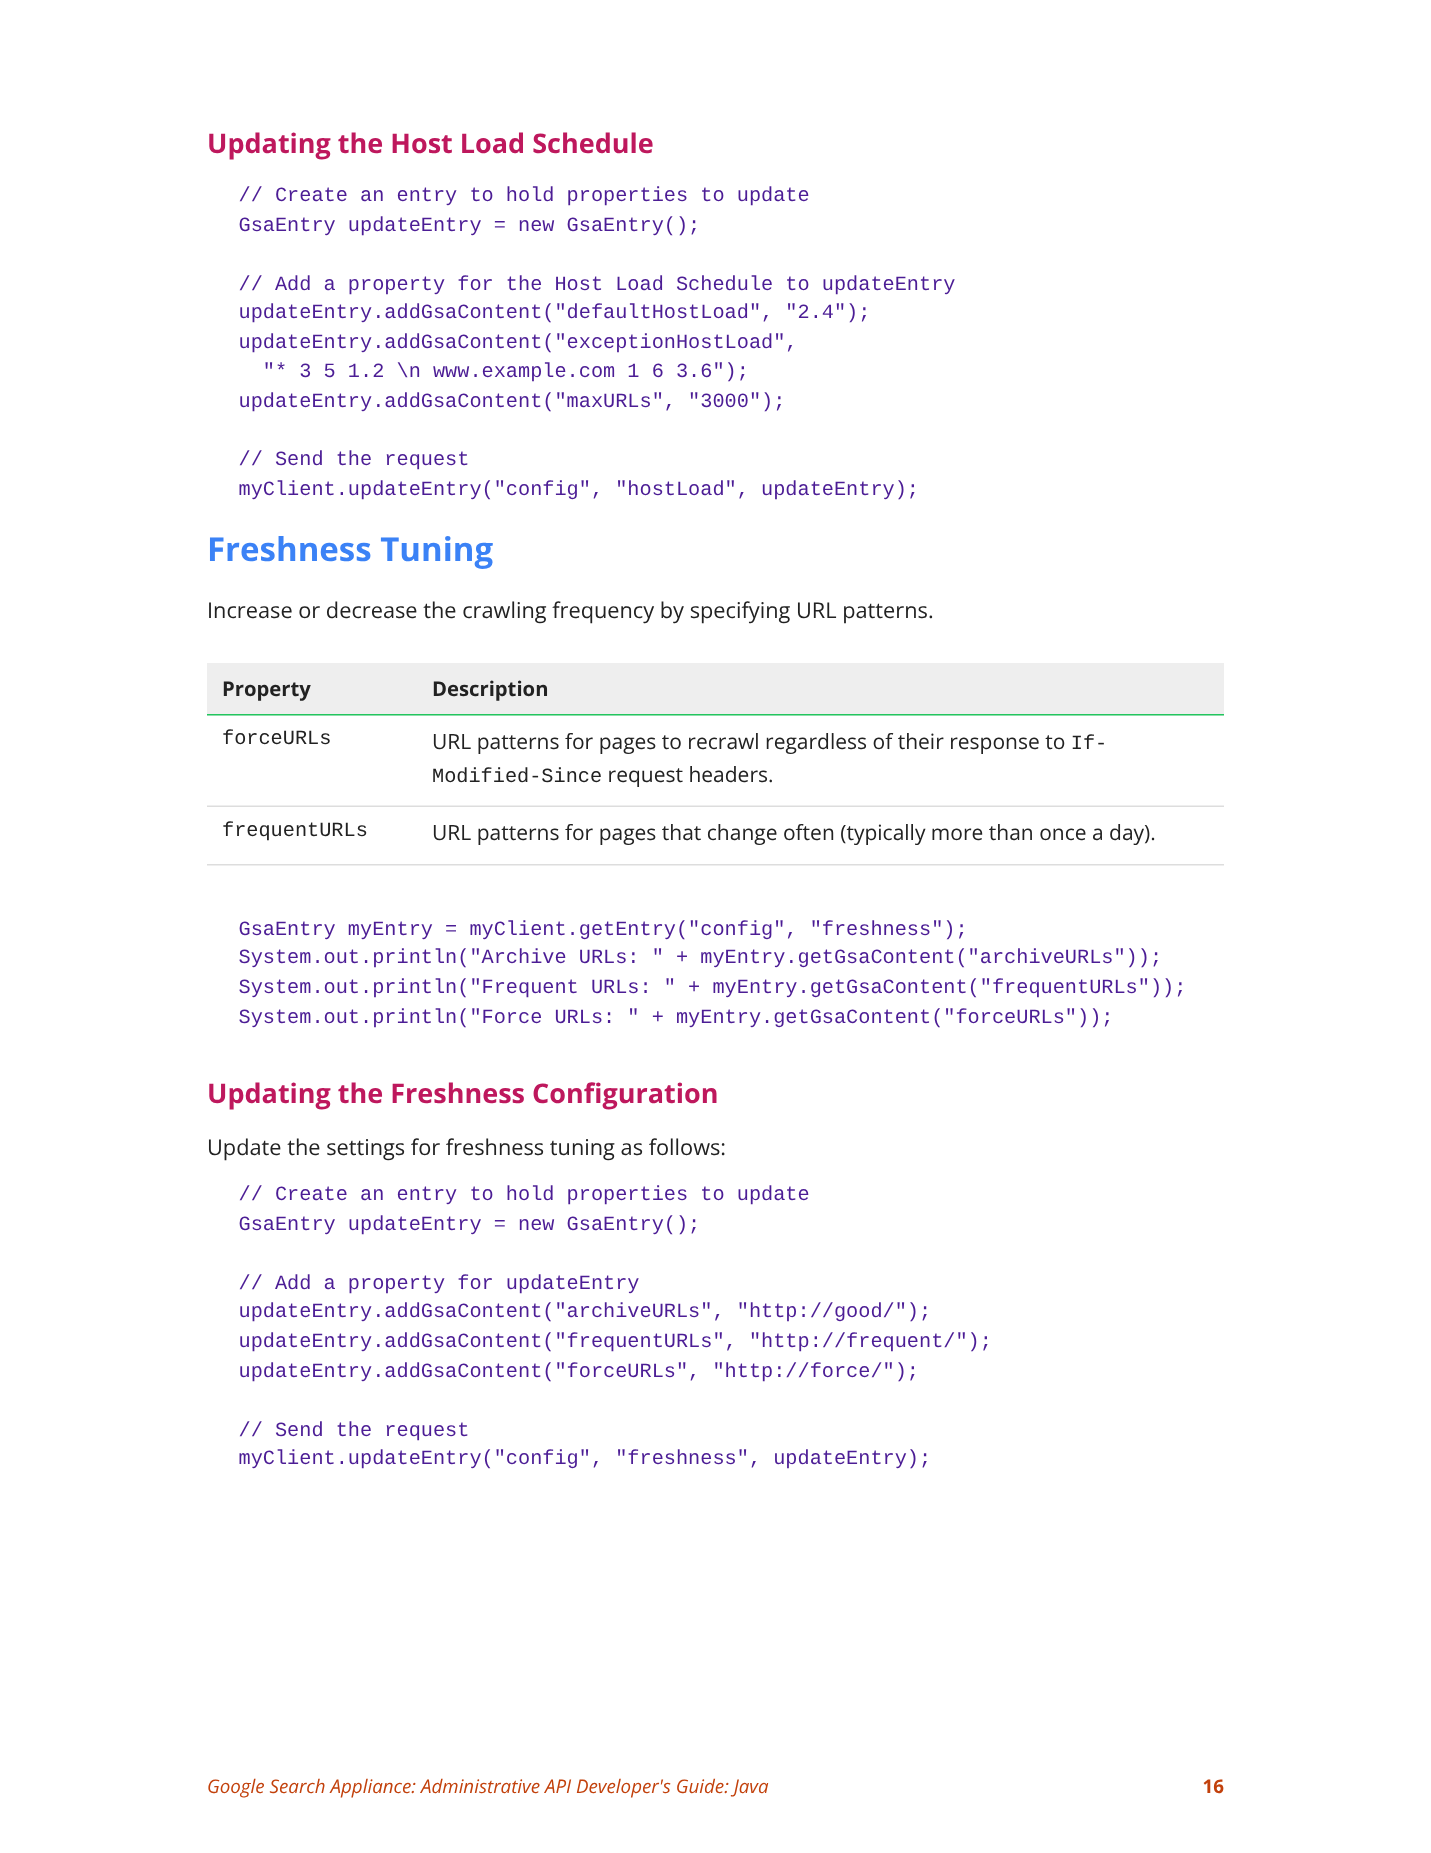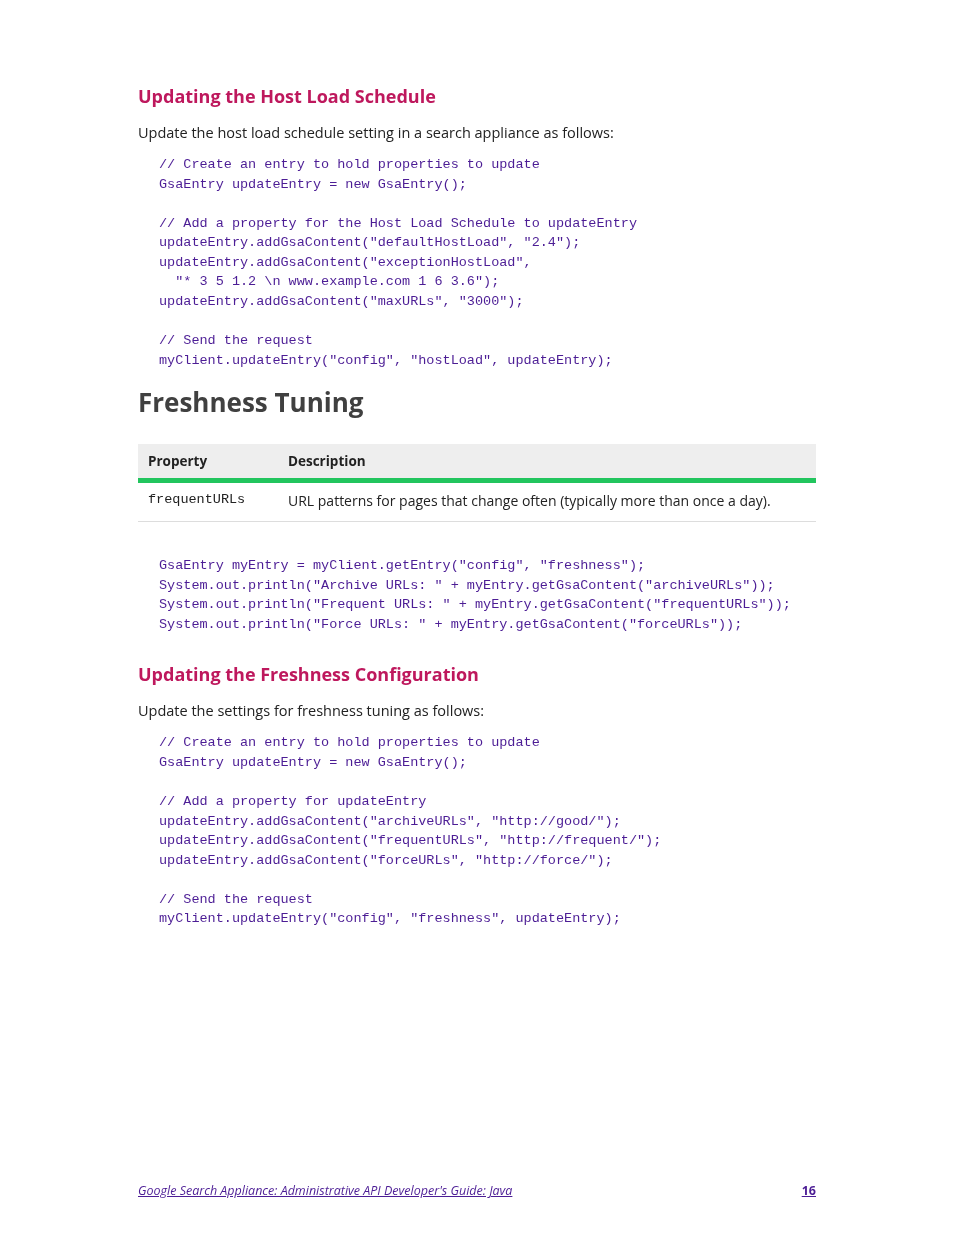--- a/index.html
+++ b/index.html
@@ -14,22 +14,22 @@
     .page {
       padding: 84px 138px 0 138px;
     }
     h3.section {
       color: #be185d;
       font-size: 18px;
       font-weight: 700;
       margin-bottom: 14px;
     }
     h2.section-main {
-      color: #404040;
-      font-size: 26px;
+      color: #3b82f6;
+      font-size: 22px;
       font-weight: 700;
       margin-bottom: 16px;
     }
     p.body {
       font-size: 14.5px;
       line-height: 1.45;
       margin-bottom: 12px;
       color: #222;
     }
     pre.code {
@@ -45,21 +45,21 @@
       border-collapse: collapse;
       margin-top: 24px;
       margin-bottom: 34px;
       font-size: 14px;
     }
     table.props th {
       background: #eeeeee;
       text-align: left;
       font-weight: 700;
       padding: 8px 10px;
-      border-bottom: 5px solid #22c55e;
+      border-bottom: 1px solid #22c55e;
       font-size: 13.5px;
     }
     table.props td {
       padding: 8px 10px;
       border-bottom: 1px solid #ddd;
       vertical-align: top;
       line-height: 1.4;
     }
     .mono {
       font-family: "Courier New", monospace;
@@ -67,57 +67,60 @@
     }
     .footer {
       position: absolute;
       bottom: 36px;
       left: 138px;
       right: 138px;
       display: flex;
       justify-content: space-between;
       font-size: 12.5px;
       font-style: italic;
-      color: #4c1d95;
-      text-decoration: underline;
+      color: #c2410c;
     }
     .footer .pagenum {
       font-style: normal;
       font-weight: 700;
     }
   </style>
 </head>
 <body>
 
 <div class="page">
 
   <h3 class="section">Updating the Host Load Schedule</h3>
-  <p class="body">Update the host load schedule setting in a search appliance as follows:</p>
   <pre class="code">// Create an entry to hold properties to update
 GsaEntry updateEntry = new GsaEntry();
 
 // Add a property for the Host Load Schedule to updateEntry
 updateEntry.addGsaContent("defaultHostLoad", "2.4");
 updateEntry.addGsaContent("exceptionHostLoad",
   "* 3 5 1.2 \n www.example.com 1 6 3.6");
 updateEntry.addGsaContent("maxURLs", "3000");
 
 // Send the request
 myClient.updateEntry("config", "hostLoad", updateEntry);</pre>
 
   <h2 class="section-main">Freshness Tuning</h2>
+  <p class="body">Increase or decrease the crawling frequency by specifying URL patterns.</p>
 
   <table class="props">
     <thead>
       <tr>
         <th style="width:140px;">Property</th>
         <th>Description</th>
       </tr>
     </thead>
     <tbody>
+      <tr>
+        <td class="mono">forceURLs</td>
+        <td><span>URL patterns for pages to recrawl regardless of their response to </span><span class="mono">If-Modified-Since</span><span> request headers.</span></td>
+      </tr>
       <tr>
         <td class="mono">frequentURLs</td>
         <td><span>URL patterns for pages that change often (typically more than once a day).</span><span class="mono"></span><span></span></td>
       </tr>
     </tbody>
   </table>
 
   <pre class="code">GsaEntry myEntry = myClient.getEntry("config", "freshness");
 System.out.println("Archive URLs: " + myEntry.getGsaContent("archiveURLs"));
 System.out.println("Frequent URLs: " + myEntry.getGsaContent("frequentURLs"));

